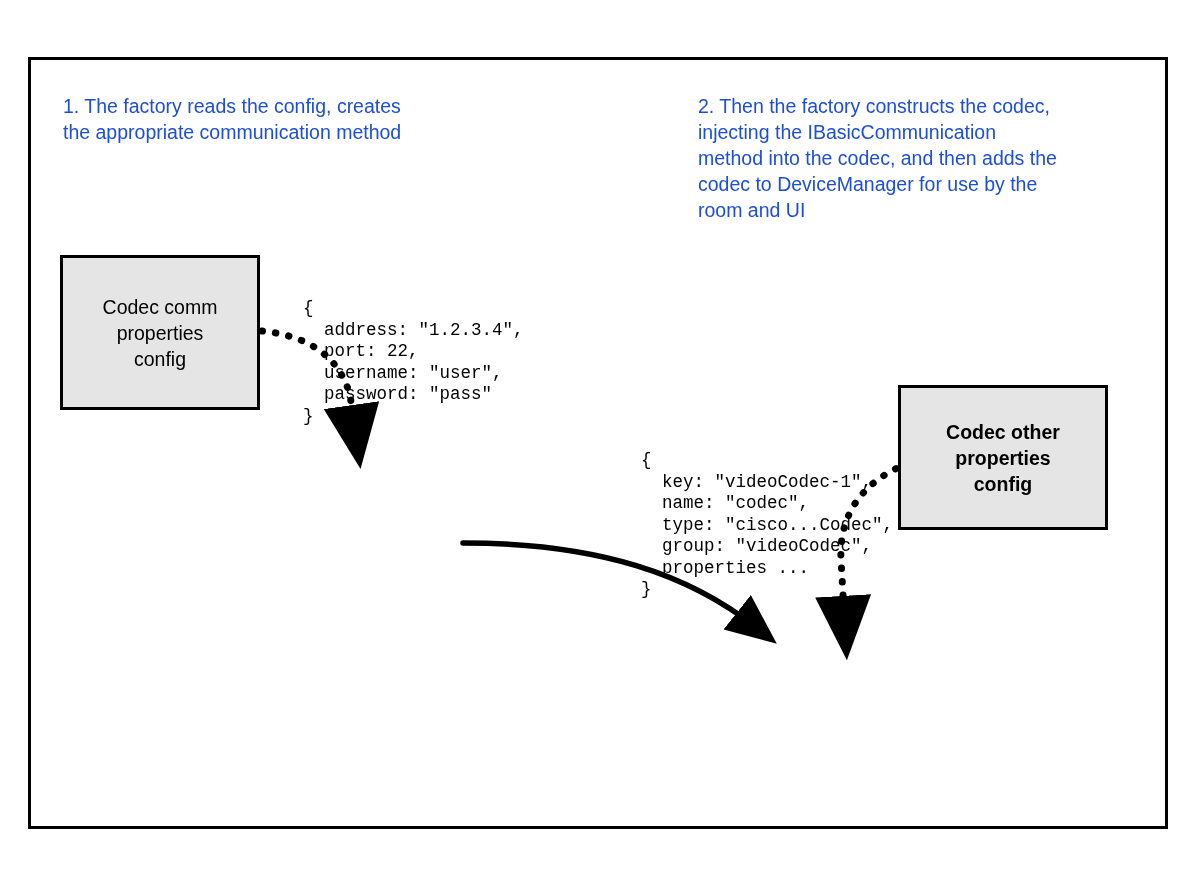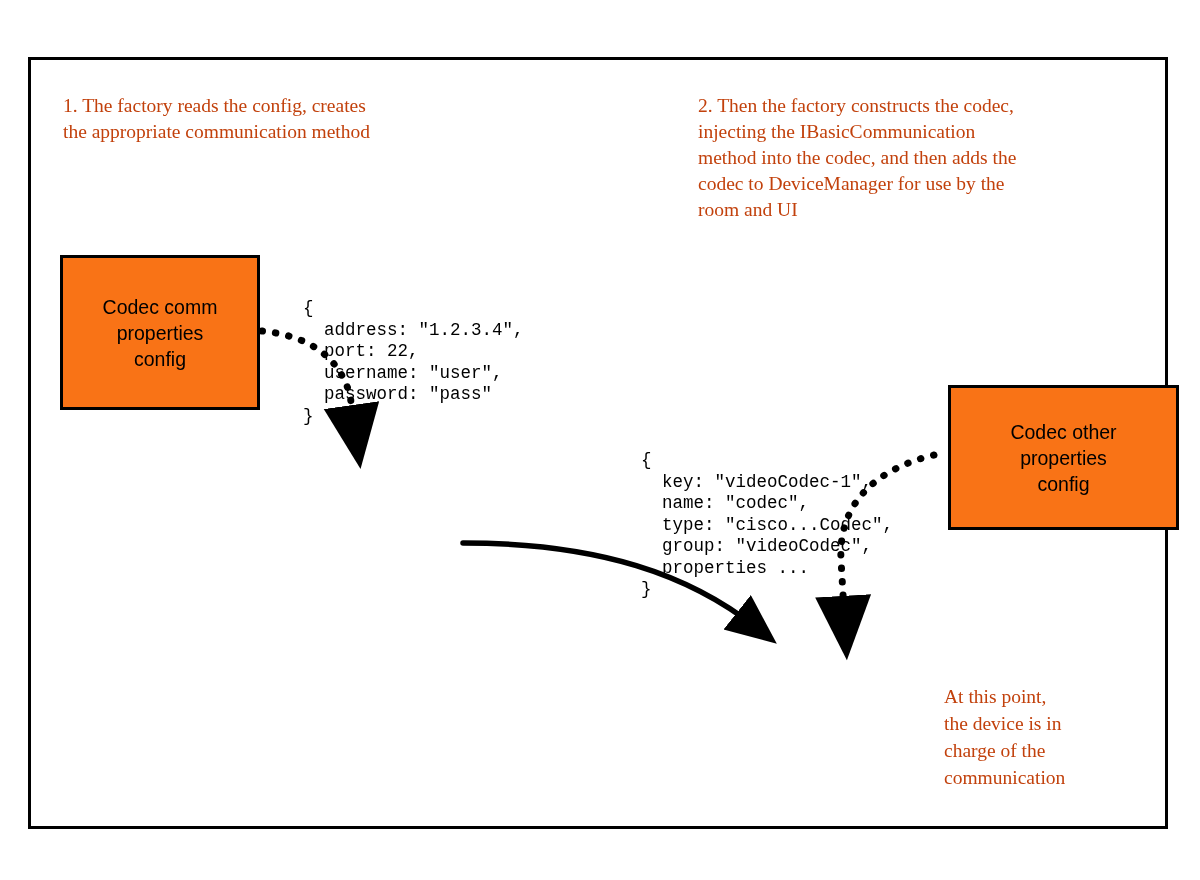--- a/index.html
+++ b/index.html
@@ -24,51 +24,51 @@
     left: 28px;
     top: 57px;
     width: 1140px;
     height: 772px;
     border: 3px solid #000000;
     box-sizing: border-box;
     background: #ffffff;
   }
   .note {
     position: absolute;
-    font-family: Liberation Serif, serif;
+    font-family: Liberation Sans, sans-serif;
     font-size: 19.5px;
     line-height: 26px;
-    color: #c2410c;
+    color: #1d4ed8;
     white-space: pre-line;
   }
   #note-1 { left: 63px; top: 93px; width: 470px; }
   #note-2 { left: 698px; top: 93px; width: 470px; }
   #note-3 {
     left: 944px;
     top: 683px;
     width: 200px;
     font-size: 19.5px;
     line-height: 27px;
   }
   .box {
     position: absolute;
     border: 3px solid #000000;
     box-sizing: border-box;
-    background: #f97316;
+    background: #e5e5e5;
     display: flex;
     align-items: center;
     justify-content: center;
     text-align: center;
     font-size: 19.5px;
     line-height: 26px;
     white-space: pre-line;
   }
   #box-config { left: 60px; top: 255px; width: 200px; height: 155px; }
   #box-ssh { left: 260px; top: 467px; width: 202px; height: 152px; }
-  #box-other { left: 948px; top: 385px; width: 231px; height: 145px; }
+  #box-other { left: 898px; top: 385px; width: 210px; height: 145px; font-weight: bold; }
   #box-cisco { left: 712px; top: 660px; width: 200px; height: 152px; }
 
   .code {
     position: absolute;
     font-family: "Liberation Mono", monospace;
     font-size: 17.5px;
     line-height: 21.5px;
     color: #000000;
     white-space: pre;
   }
@@ -105,24 +105,20 @@
     <path d="M934,455 C880,468 838,500 841,560 L845,628" fill="none" stroke="#000000" stroke-width="7" stroke-linecap="round" stroke-dasharray="0.5 13" marker-end="url(#arrowFilled)"></path>
   </svg>
 
   <div class="note" id="note-1">1. The factory reads the config, creates
 the appropriate communication method</div>
   <div class="note" id="note-2">2. Then the factory constructs the codec,
 injecting the IBasicCommunication
 method into the codec, and then adds the
 codec to DeviceManager for use by the
 room and UI</div>
-  <div class="note" id="note-3">At this point,
-the device is in
-charge of the
-communication</div>
 
   <div class="box" id="box-config">
     <span>Codec comm
 properties
 config</span>
   </div>
 
 
   <div class="box" id="box-other">
     <span>Codec other

